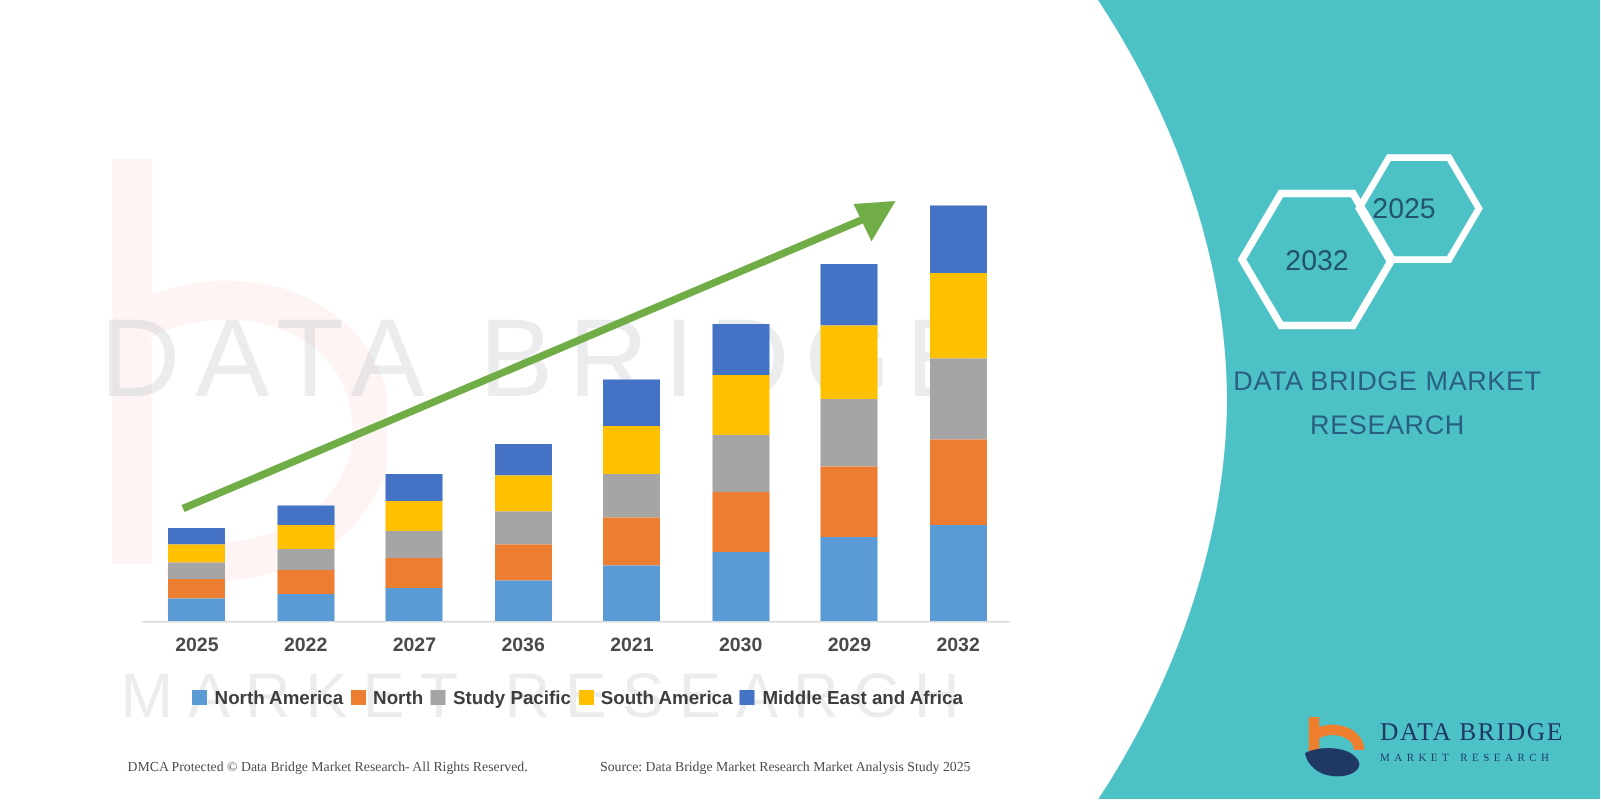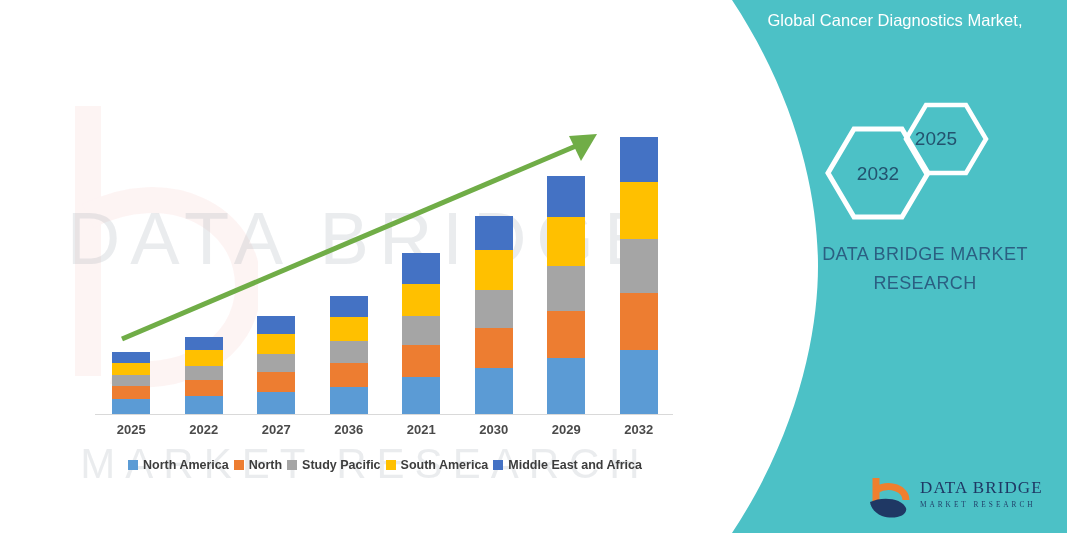--- a/index.html
+++ b/index.html
@@ -218,30 +218,33 @@
         <div class="legend-item">
           <span class="legend-swatch" style="background: rgb(255, 192, 0);"></span>
           <span class="legend-label">South America</span>
         </div>
         <div class="legend-item">
           <span class="legend-swatch" style="background: rgb(68, 114, 196);"></span>
           <span class="legend-label">Middle East and Africa</span>
         </div>
       </div>
 
+    <div class="footer">
+      <div class="f-left">DMCA Protected © Data Bridge Market Research- All Rights Reserved.</div>
+      <div class="f-right">Source: Data Bridge Market Research  Market Analysis Study 2025</div>
+    </div>
   </div>
 
   <div class="teal-panel">
     <svg class="teal-svg" viewBox="0 0 395 533" preserveAspectRatio="none">
       <path d="M60 0 L395 0 L395 533 L60 533 C128 430 146 330 146 266 C146 202 128 103 60 0 Z" fill="#4cc1c6"></path>
     </svg>
   </div>
 
   <div class="teal-title">
-    <div>Global Cancer Diagnostics Market,</div>
   </div>
 
   <div class="hex-wrap">
     <svg viewBox="0 0 200 135" width="200" height="135">
 
       <polygon points="96,44 116,10 156,10 176,44 156,78 116,78" fill="none" stroke="#ffffff" stroke-width="4.5"></polygon>
       <text x="126" y="50" fill="#23536f" font-size="19" font-family="Liberation Sans, sans-serif" text-anchor="middle">2025</text>
 
       <polygon points="18,78 44,34 92,34 118,78 92,122 44,122" fill="none" stroke="#ffffff" stroke-width="5"></polygon>
       <text x="68" y="85" fill="#23536f" font-size="19" font-family="Liberation Sans, sans-serif" text-anchor="middle">2032</text>

